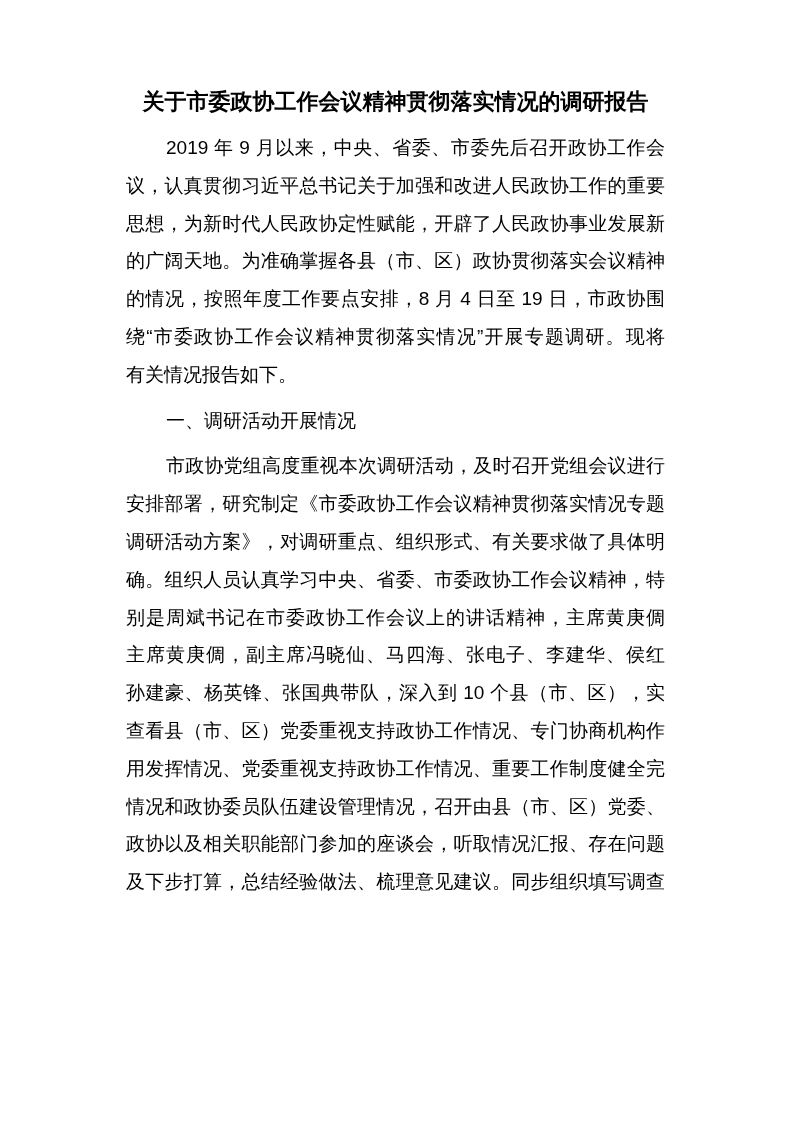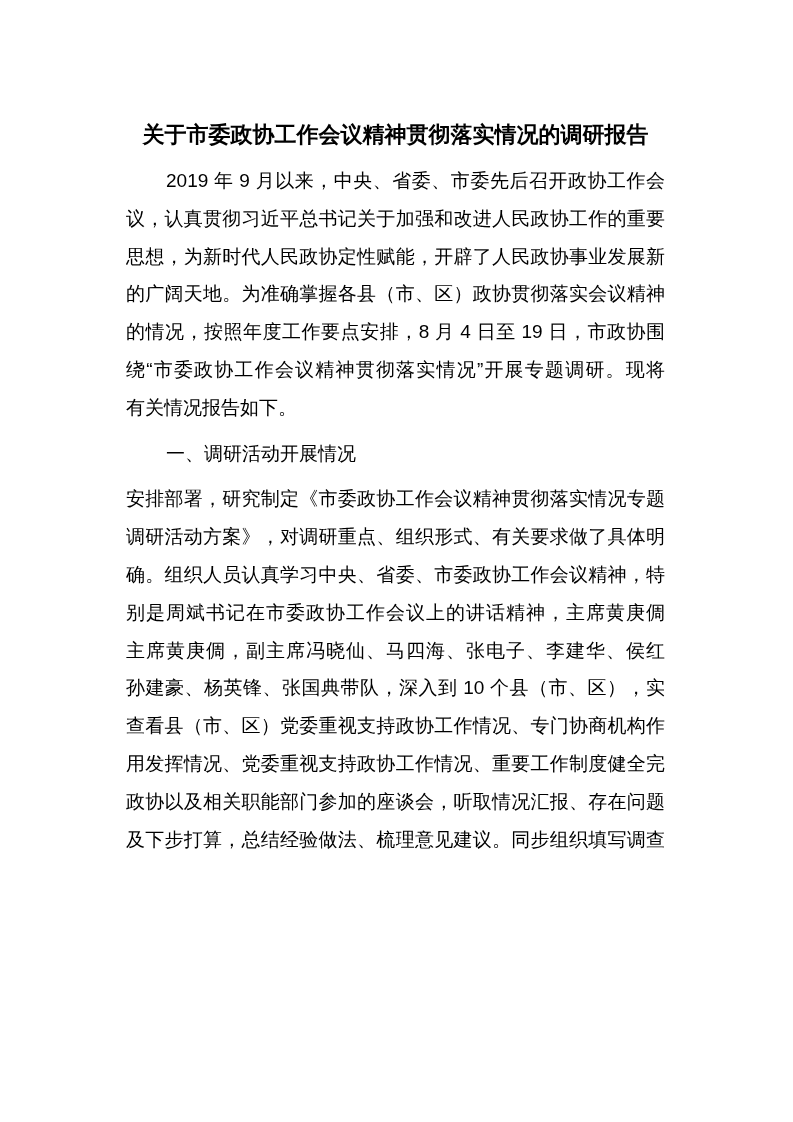--- a/index.html
+++ b/index.html
@@ -17,21 +17,21 @@
     color: #000000;
   }
   .content {
     position: absolute;
     left: 118px;
     top: 0;
     width: 555px;
   }
   .doc-title {
     margin: 0 0 12px 0;
-    padding-top: 120px;
+    padding-top: 87px;
     font-size: 22px;
     line-height: 30px;
     font-weight: 700;
     text-align: center;
     letter-spacing: 0px;
     white-space: nowrap;
   }
   .block {
     margin: 8px;
   }
@@ -68,26 +68,28 @@
           <div class="line">思想，为新时代人民政协定性赋能，开辟了人民政协事业发展新</div>
           <div class="line">的广阔天地。为准确掌握各县（市、区）政协贯彻落实会议精神</div>
           <div class="line">的情况，按照年度工作要点安排，8 月 4 日至 19 日，市政协围</div>
           <div class="line">绕“市委政协工作会议精神贯彻落实情况”开展专题调研。现将</div>
           <div class="line no-just">有关情况报告如下。</div>
         </div>
         <div class="block heading">
           <div class="line first no-just">一、调研活动开展情况</div>
         </div>
         <div class="block paragraph">
+          <div class="line first">市政协党组高度重视本次调研活动，及时召开党组会议进行</div>
           <div class="line">安排部署，研究制定《市委政协工作会议精神贯彻落实情况专题</div>
           <div class="line">调研活动方案》，对调研重点、组织形式、有关要求做了具体明</div>
           <div class="line">确。组织人员认真学习中央、省委、市委政协工作会议精神，特</div>
           <div class="line">别是周斌书记在市委政协工作会议上的讲话精神，主席黄庚倜</div>
           <div class="line">主席黄庚倜，副主席冯晓仙、马四海、张电子、李建华、侯红光、</div>
           <div class="line">孙建豪、杨英锋、张国典带队，深入到 10 个县（市、区），实地</div>
           <div class="line">查看县（市、区）党委重视支持政协工作情况、专门协商机构作</div>
           <div class="line">用发挥情况、党委重视支持政协工作情况、重要工作制度健全完善</div>
+          <div class="line">情况和政协委员队伍建设管理情况，召开由县（市、区）党委、</div>
           <div class="line">政协以及相关职能部门参加的座谈会，听取情况汇报、存在问题</div>
           <div class="line">及下步打算，总结经验做法、梳理意见建议。同步组织填写调查</div>
         </div>
       </div>
   </div>
 </div>
 
 </body></html>

